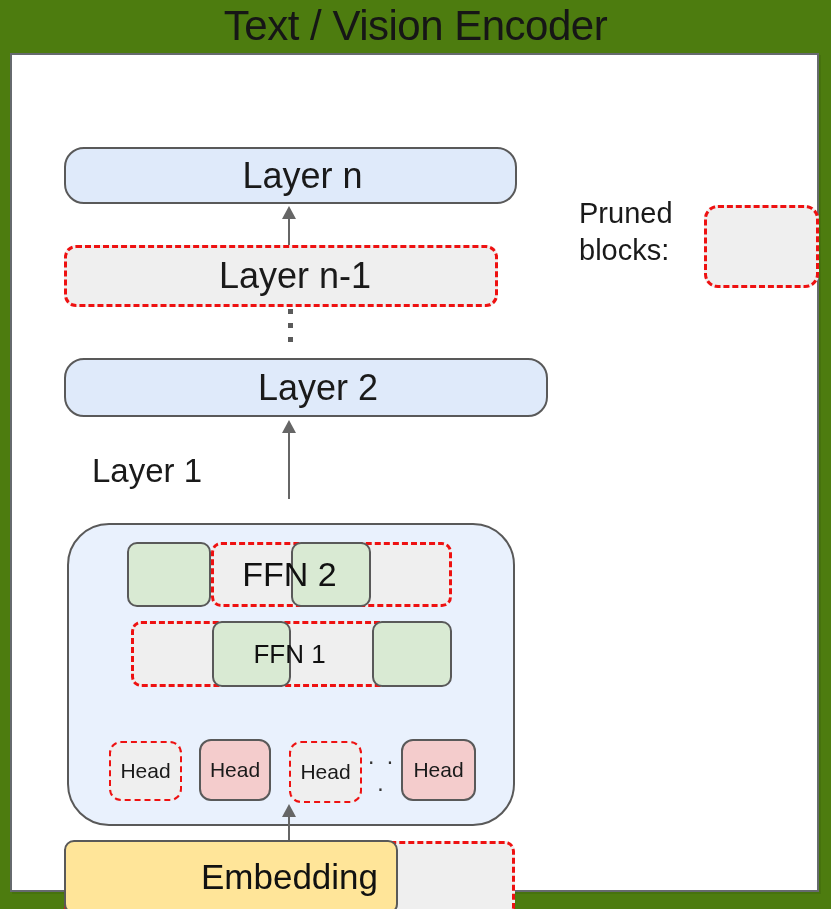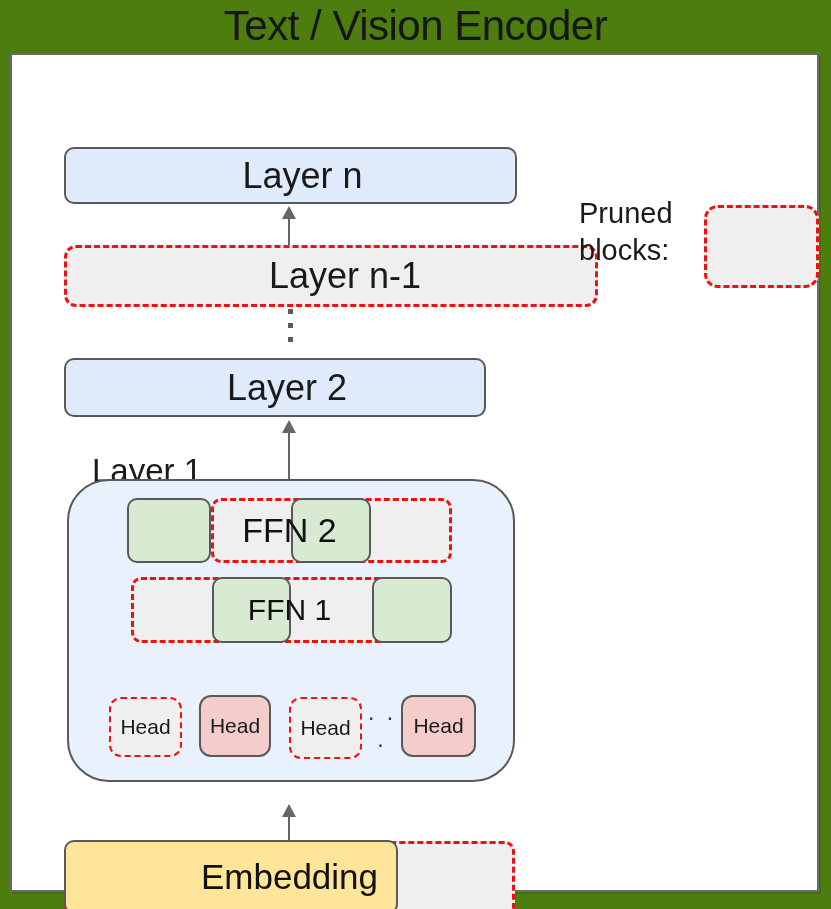--- a/index.html
+++ b/index.html
@@ -39,21 +39,21 @@
     width: 809px; height: 839px;
     border: 2px solid #666a6e;
     background: #ffffff;
     box-shadow: 2px 2px 0 rgba(0,0,0,0.08);
   }
 
   
   .layer-box {
     background: var(--kept-layer-fill, #dfeafa);
     border: 2px solid var(--outline, #595959);
-    border-radius: 10px;
+    border-radius: 20px;
     font-size: 36px;
     padding-left: 24px;
   }
   .pruned-box {
     background: var(--pruned-fill, #efefef);
     border: 3px dashed var(--pruned-border, #ee1111);
     border-radius: 12px;
   }
   .green-box {
     background: var(--green-fill, #d9ead3);
@@ -68,43 +68,43 @@
   }
   .head-pruned {
     background: var(--pruned-fill, #efefef);
     border: 2.5px dashed var(--pruned-border, #ee1111);
     border-radius: 12px;
     font-size: 21px;
   }
 
   
   .layer-n  { left: 52px; top: 92px;  width: 453px; height: 57px; }
-  .layer-n1 { left: 52px; top: 190px; width: 534px; height: 62px; font-size: 36px; padding-left: 28px; }
-  .layer-2  { left: 52px; top: 303px; width: 422px; height: 59px; align-items: center; }
+  .layer-n1 { left: 52px; top: 190px; width: 434px; height: 62px; font-size: 36px; padding-left: 28px; }
+  .layer-2  { left: 52px; top: 303px; width: 484px; height: 59px; align-items: center; }
 
   .layer1-label { left: 80px; top: 397px; font-size: 33px; }
 
   .layer1-container {
-    left: 55px; top: 424px;
+    left: 55px; top: 468px;
     width: 448px; height: 303px;
     background: var(--layer1-fill, #e9f1fd);
     border: 2px solid var(--outline, #595959);
     border-radius: 42px;
   }
 
   
   .ffn2-green-a  { left: 58px;  top: 17px; width: 84px;  height: 65px; }
   .ffn2-pruned   { left: 142px; top: 17px; width: 241px; height: 65px; border-radius: 10px; }
   .ffn2-green-b  { left: 222px; top: 17px; width: 80px;  height: 65px; }
   .ffn2-label    { left: 58px;  top: 17px; width: 325px; height: 65px; font-size: 34px; }
 
   .ffn1-pruned   { left: 62px;  top: 96px; width: 300px; height: 66px; border-radius: 10px; }
   .ffn1-green-a  { left: 143px; top: 96px; width: 79px;  height: 66px; }
   .ffn1-green-b  { left: 303px; top: 96px; width: 80px;  height: 66px; }
-  .ffn1-label    { left: 58px;  top: 96px; width: 325px; height: 66px; font-size: 30px; }
+  .ffn1-label    { left: 58px;  top: 96px; width: 325px; height: 66px; font-size: 26px; }
 
   .row-label { pointer-events: none; color: #111; }
 
   
   .head-1 { left: 40px;  top: 216px; width: 73px; height: 60px; }
   .head-2 { left: 130px; top: 214px; width: 72px; height: 62px; }
   .head-3 { left: 220px; top: 216px; width: 73px; height: 62px; }
   .head-ellipsis { left: 293px; top: 216px; width: 40px; height: 58px; font-size: 23px; letter-spacing: 3px; color: #333; }
   .head-4 { left: 332px; top: 214px; width: 75px; height: 62px; }
 

